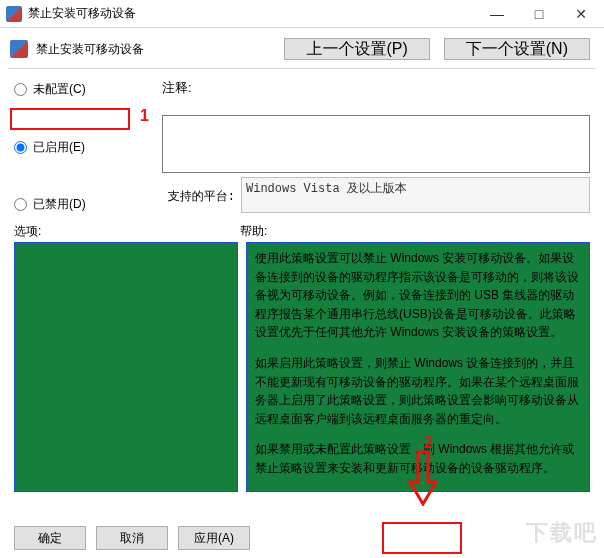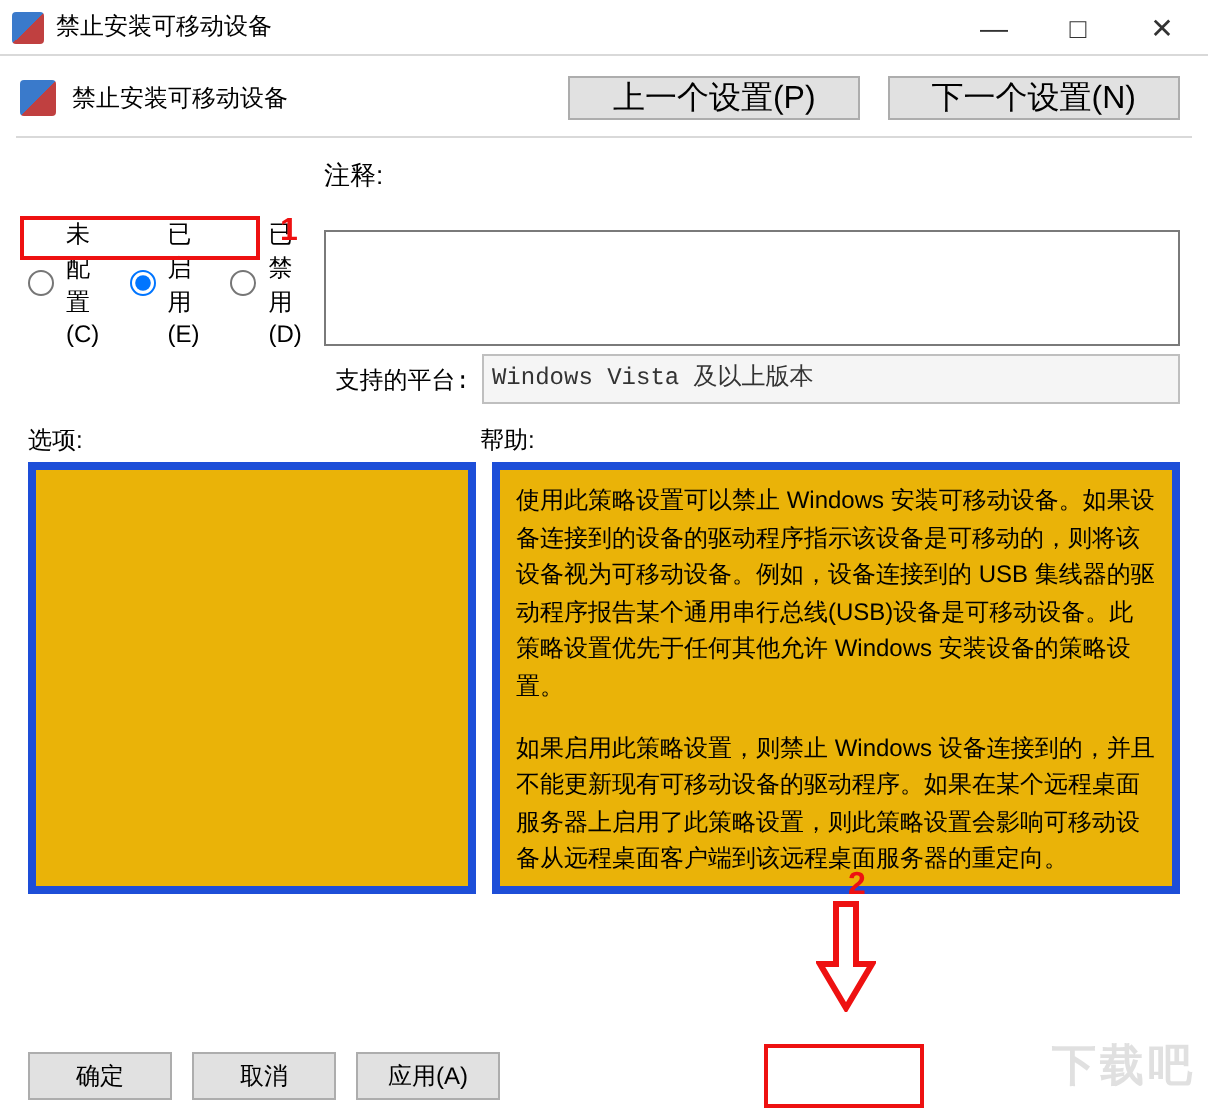--- a/index.html
+++ b/index.html
@@ -57,21 +57,21 @@
   }
   .navbtn + .navbtn { margin-left: 6px; }
   .hr { border-top: 1px solid #d9d9d9; margin: 0 8px; }
 
   .state-area {
     display: grid;
     grid-template-columns: 140px 1fr;
     column-gap: 8px;
     padding: 10px 14px 6px 14px;
   }
-  .radios { display: flex; flex-direction: row; gap: 12px; padding-top: 2px; position: relative; justify-content: space-between; }
+  .radios { display: flex; flex-direction: column; gap: 12px; padding-top: 2px; position: relative; justify-content: space-between; }
   .radio { display: flex; align-items: center; gap: 6px; }
   .radio input { margin: 0; }
   .hl-box {
     position: absolute;
     left: -4px; top: 29px;
     width: 120px; height: 22px;
     border: 2px solid #e11;
     pointer-events: none;
   }
   .hl-num1 {
@@ -86,42 +86,42 @@
     border: 1px solid #7a7a7a;
     background: #fff;
     height: 58px;
     resize: none;
     font-family: inherit; font-size: 12px;
     padding: 2px 4px;
   }
   .supported {
     border: 1px solid #bfbfbf;
     background: #f5f5f5;
-    height: 25px;
+    height: 36px;
     padding: 2px 4px;
     width: 100%;
     color: #333;
   }
   .sup-wrap { display: flex; gap: 6px; align-items: center; margin-top: 1px; font-family: Liberation Mono, monospace;}
   .sup-label { width: 90px; text-align: right; padding-top: 2px; color: #000; }
 
   .mid-labels {
     display: flex;
     padding: 4px 14px 2px 14px;
   }
   .mid-labels .left { width: 226px; }
   .lower {
     display: flex;
     padding: 0 14px;
     gap: 8px;
   }
   .pane {
-    border: 4px solid #1d4ed8;
-    background: #eab308;
-    height: 216px;
+    border: 1px solid #1d4ed8;
+    background: #15803d;
+    height: 250px;
     overflow: hidden;
   }
   .pane.left { width: 224px; }
   .pane.right { flex: 1; padding: 6px 8px; line-height: 1.55; position: relative; }
   .pane.right p { margin: 0 0 12px 0; }
   .watermark {
     position: absolute;
     right: 6px; bottom: 10px;
     font-size: 22px; color: rgba(0,0,0,0.12);
     font-weight: 600;

